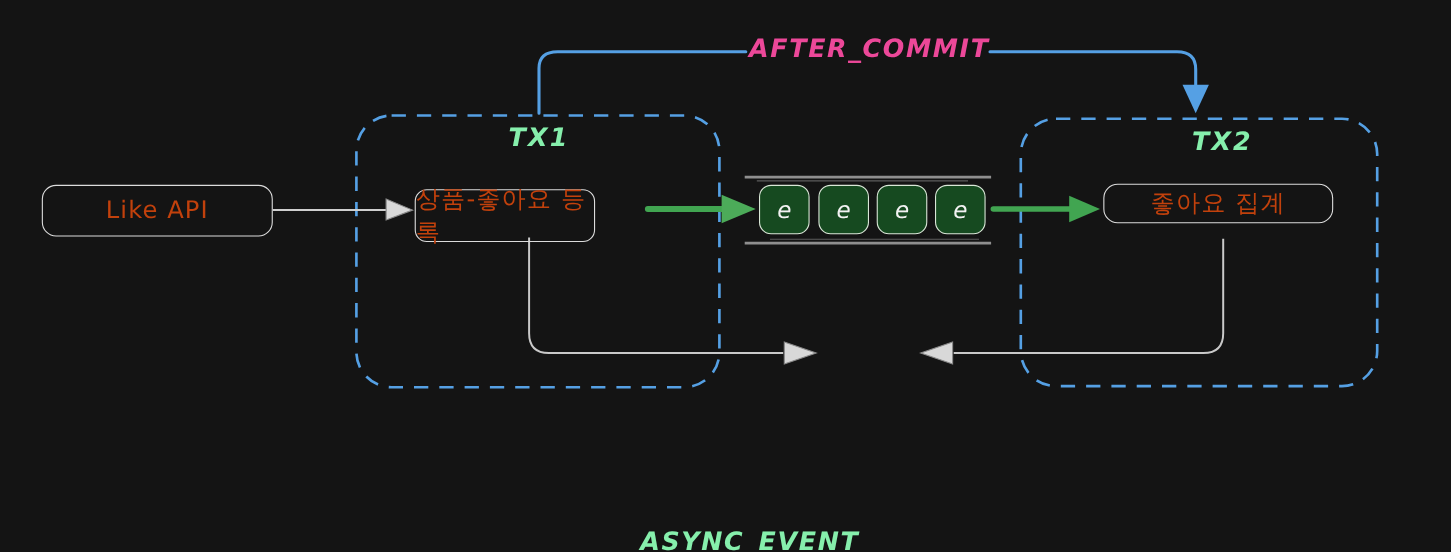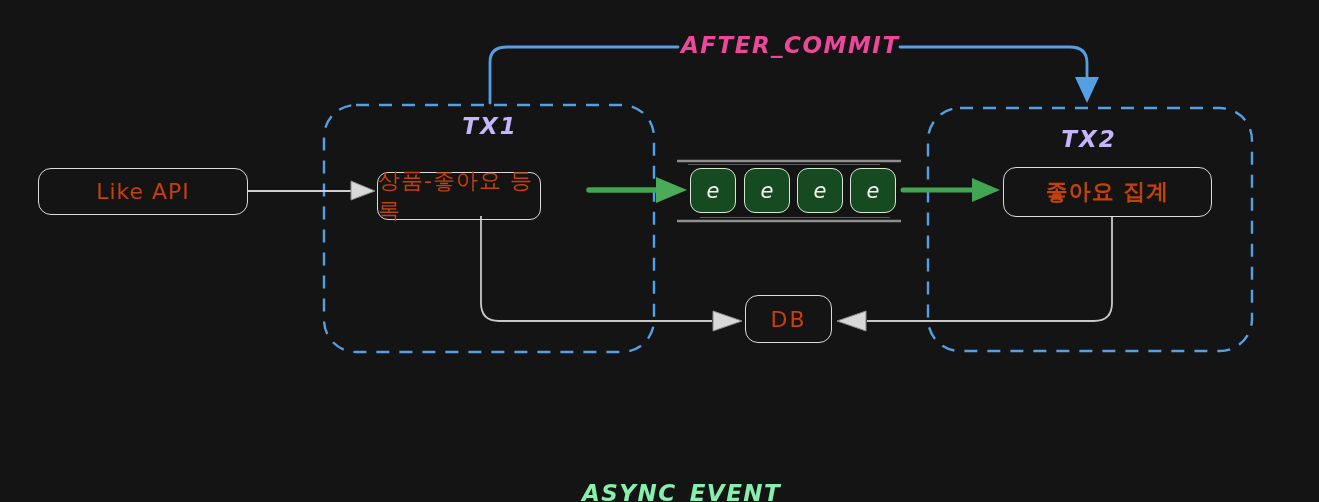--- a/index.html
+++ b/index.html
@@ -28,21 +28,21 @@
     display: flex;
     align-items: center;
     justify-content: center;
     font-size: 22px;
     letter-spacing: 1px;
     box-sizing: border-box;
     background: transparent;
   }
   .tx-label {
     position: absolute;
-    color: #c4b5fd;
+    color: #86efac;
     font-size: 23px;
     font-weight: bold;
     font-style: italic;
     letter-spacing: 2px;
     text-align: center;
   }
   .annot {
     position: absolute;
     font-size: 23px;
     font-weight: bold;
@@ -99,37 +99,34 @@
 
     <path d="M1112 217 V303 Q1112 321 1094 321 H867" stroke="#c9c9c9" stroke-width="1.8" fill="none"></path>
     <polygon points="866,311 866,331 837,321" fill="#d8d8d8" stroke="#8a8a8a" stroke-width="1"></polygon>
 
     <path d="M490 103 V62 Q490 47 507 47 H678" stroke="#55a0e4" stroke-width="2.8" stroke-linecap="round" fill="none"></path>
     <path d="M900 47 H1070 Q1087 47 1087 63 V79" stroke="#55a0e4" stroke-width="2.8" stroke-linecap="round" fill="none"></path>
     <polygon points="1075,77 1099,77 1087,103" fill="#55a0e4"></polygon>
   </svg>
 
   <div class="tx-label" style="left:440px; top:113px; width:100px;">TX1</div>
-  <div class="tx-label" style="left:1039px; top:126px; width:100px;">TX2</div>
+  <div class="tx-label" style="left:1039px; top:116px; width:100px;text-align:right;">TX2</div>
 
   <div class="node-box" style="left:38px; top:168px; width:210px; height:47px;">
     <span>Like API</span>
   </div>
 
   <div class="node-box" style="left:377px; top:172px; width:164px; height:48px; border-radius:11px;">
     <span>상품-좋아요 등록</span>
   </div>
 
-  <div class="node-box" style="left:1003px; top:167px; width:209px; height:50px;font-weight:bold;">
+  <div class="node-box" style="left:1003px; top:167px; width:209px; height:36px;">
     <span>좋아요 집계</span>
   </div>
 
-  <div class="node-box db-box" style="left:745px; top:295px; width:87px; height:48px;">
-    <span>DB</span>
-  </div>
 
   <div class="queue-item" style="left:690px; top:168px;">
     <span>e</span>
   </div>
   <div class="queue-item" style="left:744px; top:168px;">
     <span>e</span>
   </div>
   <div class="queue-item" style="left:797px; top:168px;">
     <span>e</span>
   </div>

